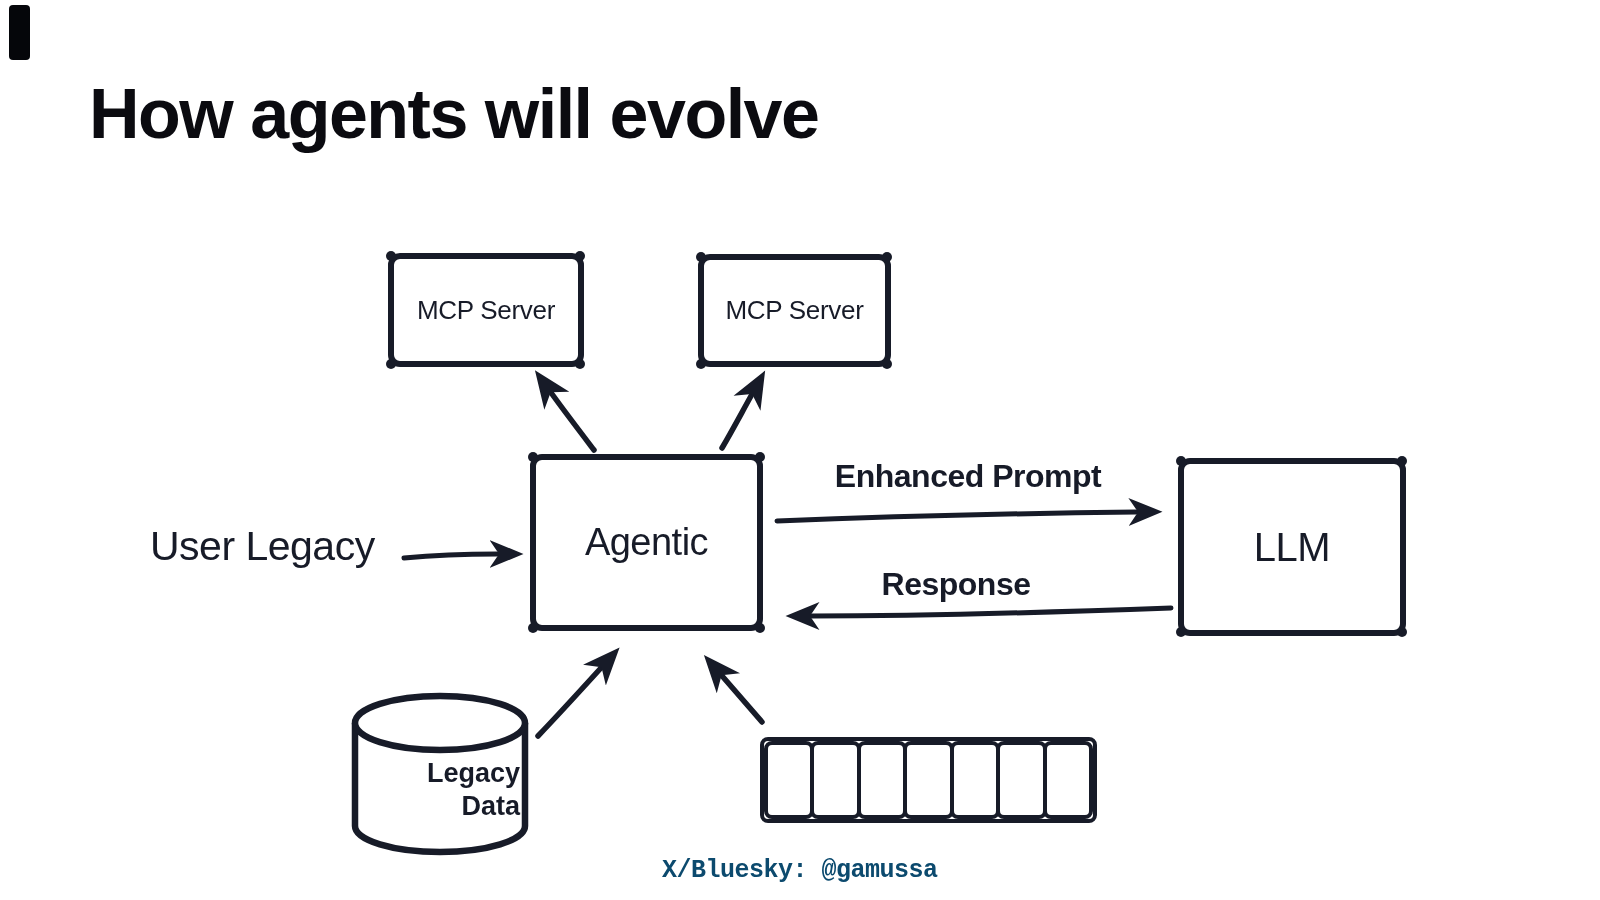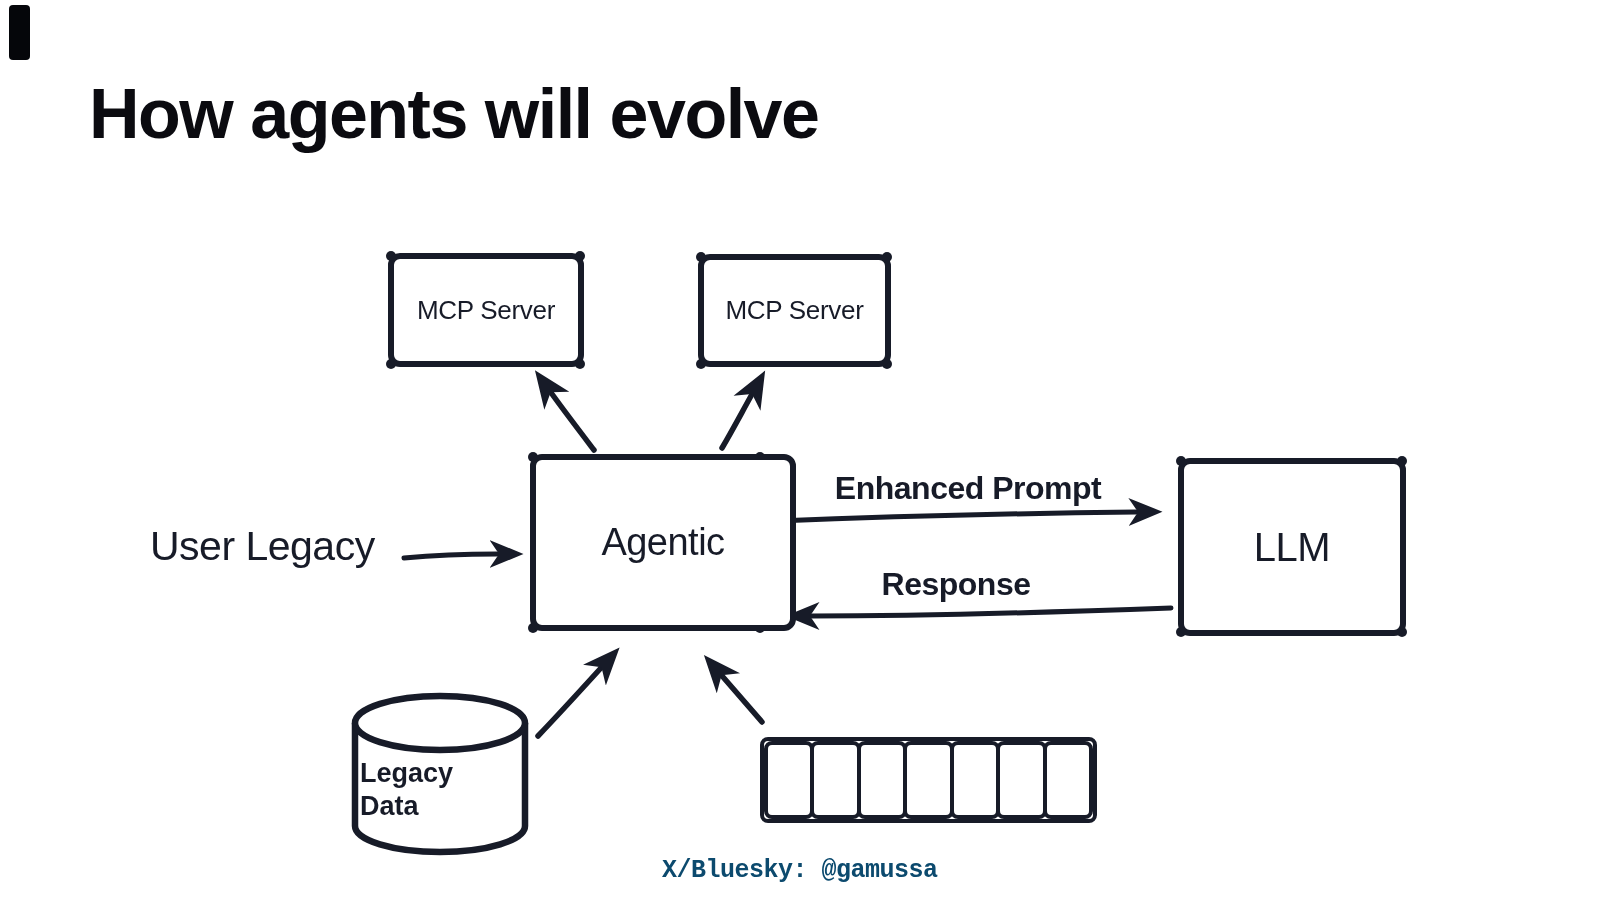--- a/index.html
+++ b/index.html
@@ -24,29 +24,29 @@
   svg.layer{position:absolute;left:0;top:0;}
   .box{
     position:absolute;box-sizing:border-box;background:#fff;
     border:6px solid var(--ink);border-radius:12px;
     display:flex;align-items:center;justify-content:center;text-align:center;
   }
   .box .lbl{display:block;}
   #mcp-left {left:388px;top:253px;width:196px;height:114px;}
   #mcp-right{left:698px;top:254px;width:193px;height:113px;}
   .mcp-text{font-size:26px;font-weight:500;letter-spacing:-0.3px;}
-  #agentic{left:530px;top:454px;width:266px;height:177px;}
+  #agentic{left:530px;top:454px;width:233px;height:177px;}
   .agentic-text{font-size:38px;font-weight:500;letter-spacing:-0.5px;line-height:1.05;}
   #llm{left:1178px;top:458px;width:228px;height:178px;}
   .llm-text{font-size:40px;font-weight:400;letter-spacing:-0.5px;}
   .free-label{position:absolute;white-space:nowrap;}
   #user-prompt{left:150px;top:523px;font-size:41px;font-weight:500;letter-spacing:-0.5px;}
-  #enhanced-prompt{left:778px;top:470px;width:380px;text-align:center;font-size:32px;font-weight:600;letter-spacing:-0.5px;}
+  #enhanced-prompt{left:778px;top:458px;width:380px;text-align:center;font-size:32px;font-weight:600;letter-spacing:-0.5px;}
   #response{left:776px;top:566px;width:360px;text-align:center;font-size:32px;font-weight:700;letter-spacing:-0.5px;}
-  #legacy-label{left:360px;top:757px;width:160px;text-align:left;font-size:27px;font-weight:600;line-height:33px;white-space:normal;}
+  #legacy-label{left:360px;top:757px;width:160px;text-align:right;font-size:27px;font-weight:600;line-height:33px;white-space:normal;}
   .queue{
     position:absolute;left:760px;top:737px;width:337px;height:86px;
     box-sizing:border-box;border:4px solid var(--ink);border-radius:8px;
     display:flex;background:#fff;
   }
   .qcell{
     flex:1 1 0;box-sizing:border-box;border:4px solid var(--ink);
     border-radius:8px;margin-left:-4px;background:#fff;
   }
   .qcell:first-child{margin-left:0;}

